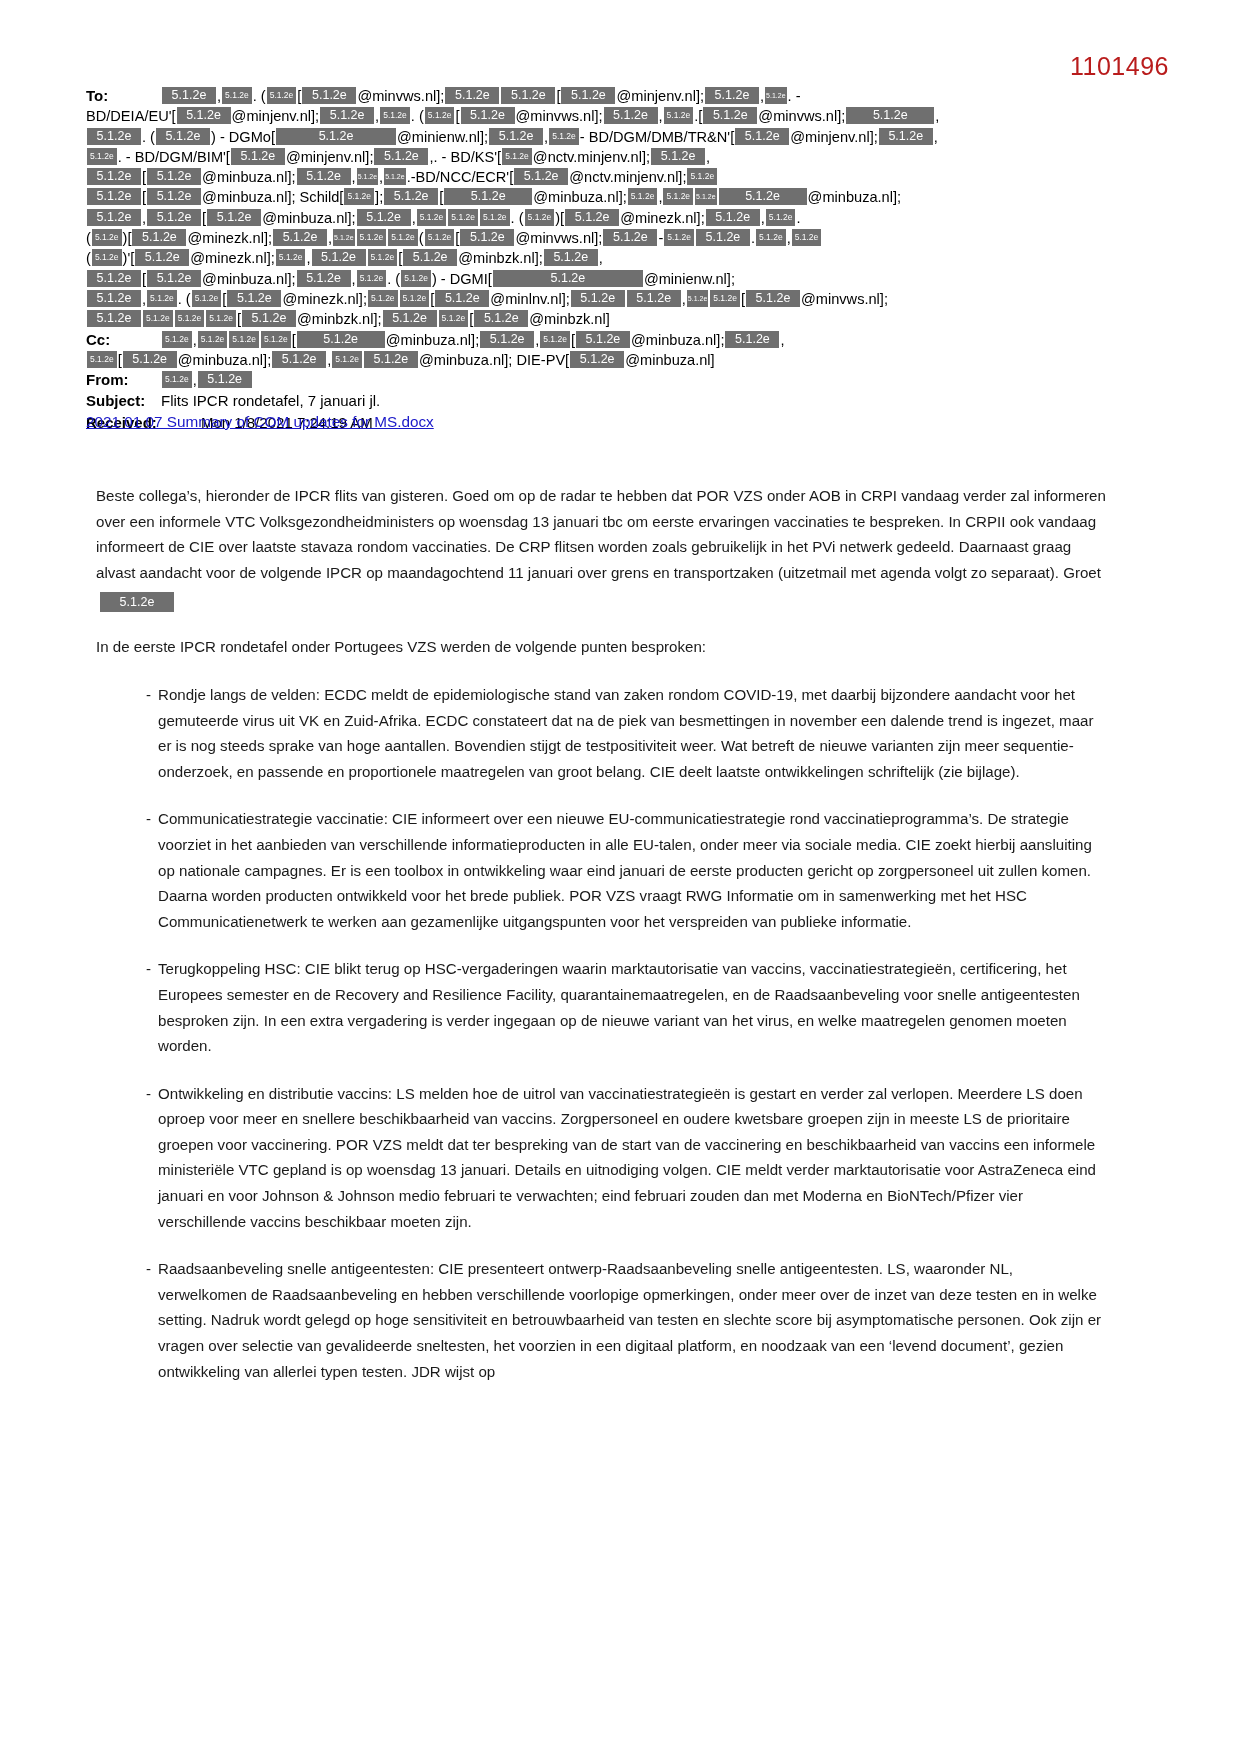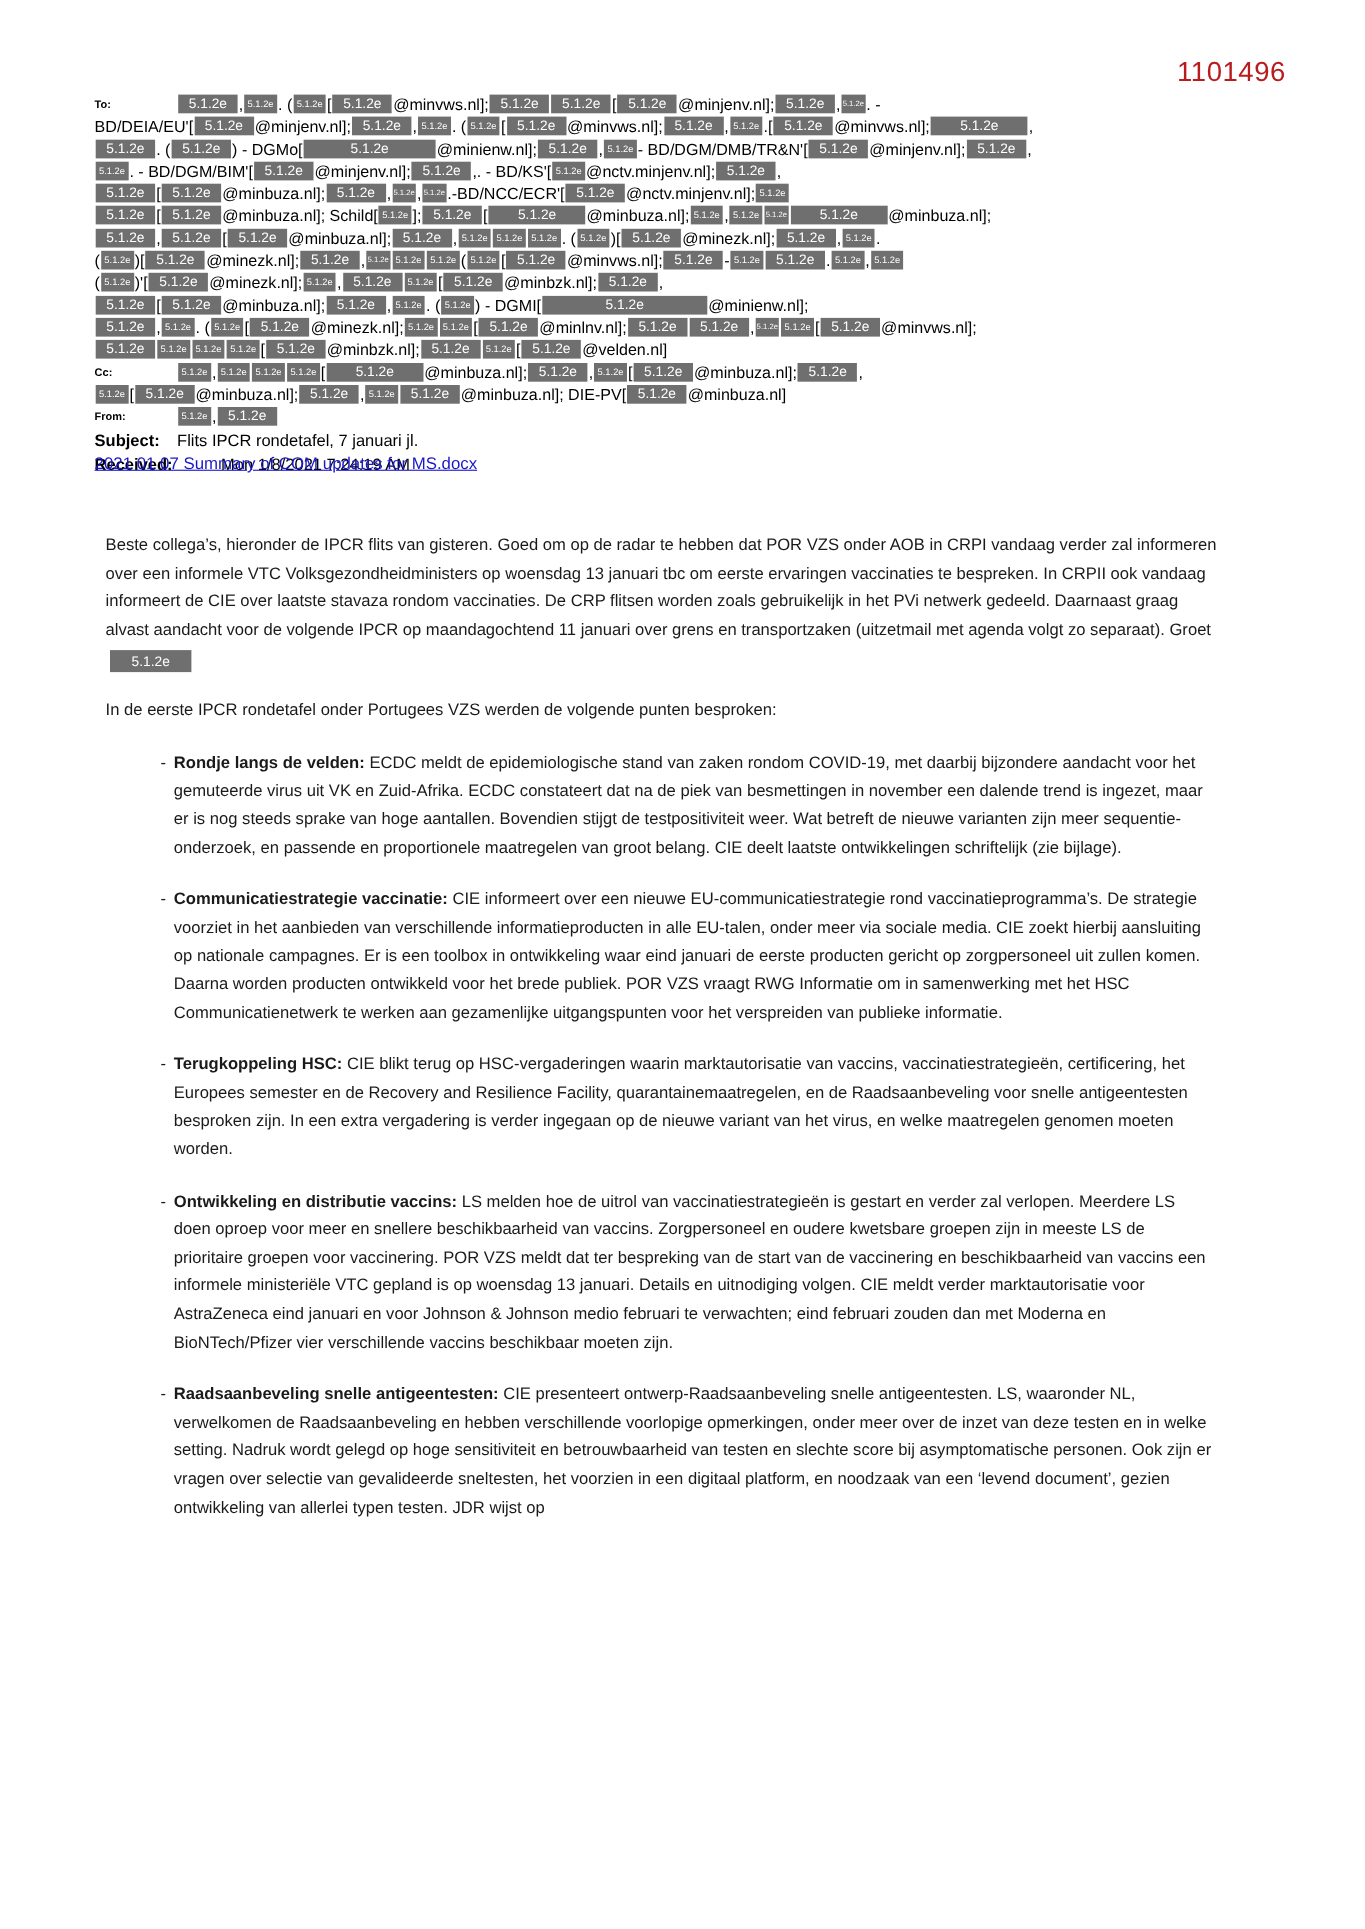--- a/index.html
+++ b/index.html
@@ -46,21 +46,21 @@
     line-height: 20.3px;
   }
 
   .hdr-row {
     display: block;
     line-height: 20.3px;
   }
 
   .hdr-label {
     font-weight: bold;
-    font-size: 10px;
+    font-size: 15px;
     display: inline-block;
     width: 75px;
     vertical-align: top;
   }
 
   .hdr-flow {
     display: inline;
   }
 
   
@@ -152,21 +152,21 @@
     margin-bottom: 22px;
   }
   ul.bullets > li::before {
     content: "-";
     position: absolute;
     left: 50px;
     top: 0;
     color: #1a1a1a;
     font-size: 15.1px;
   }
-  .b-title { font-weight: bold; }
+  .b-title { font-weight: normal; }
 
   .rd-inline {
     display: inline-block;
     background: #6f6f6f;
     color: #ffffff;
     font-size: 12.5px;
     line-height: 20px;
     height: 20px;
     min-width: 74px;
     text-align: center;
@@ -221,21 +221,21 @@
 
     <div class="hdr-row">
       <span class="rd m">5.1.2e</span><span class="em">[</span><span class="rd m">5.1.2e</span><span class="em">@minbuza.nl];</span><span class="rd m">5.1.2e</span><span class="em">,</span><span class="rd s">5.1.2e</span><span class="em">. (</span><span class="rd s">5.1.2e</span><span class="em">) - DGMI[</span><span class="rd xxl">5.1.2e</span><span class="em">@minienw.nl];</span>
     </div>
 
     <div class="hdr-row">
       <span class="rd m">5.1.2e</span><span class="em">,</span><span class="rd s">5.1.2e</span><span class="em">. (</span><span class="rd s">5.1.2e</span><span class="em">[</span><span class="rd m">5.1.2e</span><span class="em">@minezk.nl];</span><span class="rd s">5.1.2e</span><span class="rd s">5.1.2e</span><span class="em">[</span><span class="rd m">5.1.2e</span><span class="em">@minlnv.nl];</span><span class="rd m">5.1.2e</span><span class="rd m">5.1.2e</span><span class="em">,</span><span class="rd tiny">5.1.2e</span><span class="rd s">5.1.2e</span><span class="em">[</span><span class="rd m">5.1.2e</span><span class="em">@minvws.nl];</span>
     </div>
 
     <div class="hdr-row">
-      <span class="rd m">5.1.2e</span><span class="rd s">5.1.2e</span><span class="rd s">5.1.2e</span><span class="rd s">5.1.2e</span><span class="em">[</span><span class="rd m">5.1.2e</span><span class="em">@minbzk.nl];</span><span class="rd m">5.1.2e</span><span class="rd s">5.1.2e</span><span class="em">[</span><span class="rd m">5.1.2e</span><span class="em">@velden.nl]</span>
+      <span class="rd m">5.1.2e</span><span class="rd s">5.1.2e</span><span class="rd s">5.1.2e</span><span class="rd s">5.1.2e</span><span class="em">[</span><span class="rd m">5.1.2e</span><span class="em">@minbzk.nl];</span><span class="rd m">5.1.2e</span><span class="rd s">5.1.2e</span><span class="em">[</span><span class="rd m">5.1.2e</span><span class="em">@minbzk.nl]</span>
     </div>
 
     <div class="hdr-row">
       <span class="hdr-label">Cc:</span><span class="hdr-flow"><span class="rd s">5.1.2e</span><span class="em">,</span><span class="rd s">5.1.2e</span><span class="rd s">5.1.2e</span><span class="rd s">5.1.2e</span><span class="em">[</span><span class="rd l">5.1.2e</span><span class="em">@minbuza.nl];</span><span class="rd m">5.1.2e</span><span class="em">,</span><span class="rd s">5.1.2e</span><span class="em">[</span><span class="rd m">5.1.2e</span><span class="em">@minbuza.nl];</span><span class="rd m">5.1.2e</span><span class="em">,</span></span>
     </div>
 
     <div class="hdr-row">
       <span class="rd s">5.1.2e</span><span class="em">[</span><span class="rd m">5.1.2e</span><span class="em">@minbuza.nl];</span><span class="rd m">5.1.2e</span><span class="em">,</span><span class="rd s">5.1.2e</span><span class="rd m">5.1.2e</span><span class="em">@minbuza.nl]</span><span class="em">; DIE-PV[</span><span class="rd m">5.1.2e</span><span class="em">@minbuza.nl]</span>
     </div>
 

